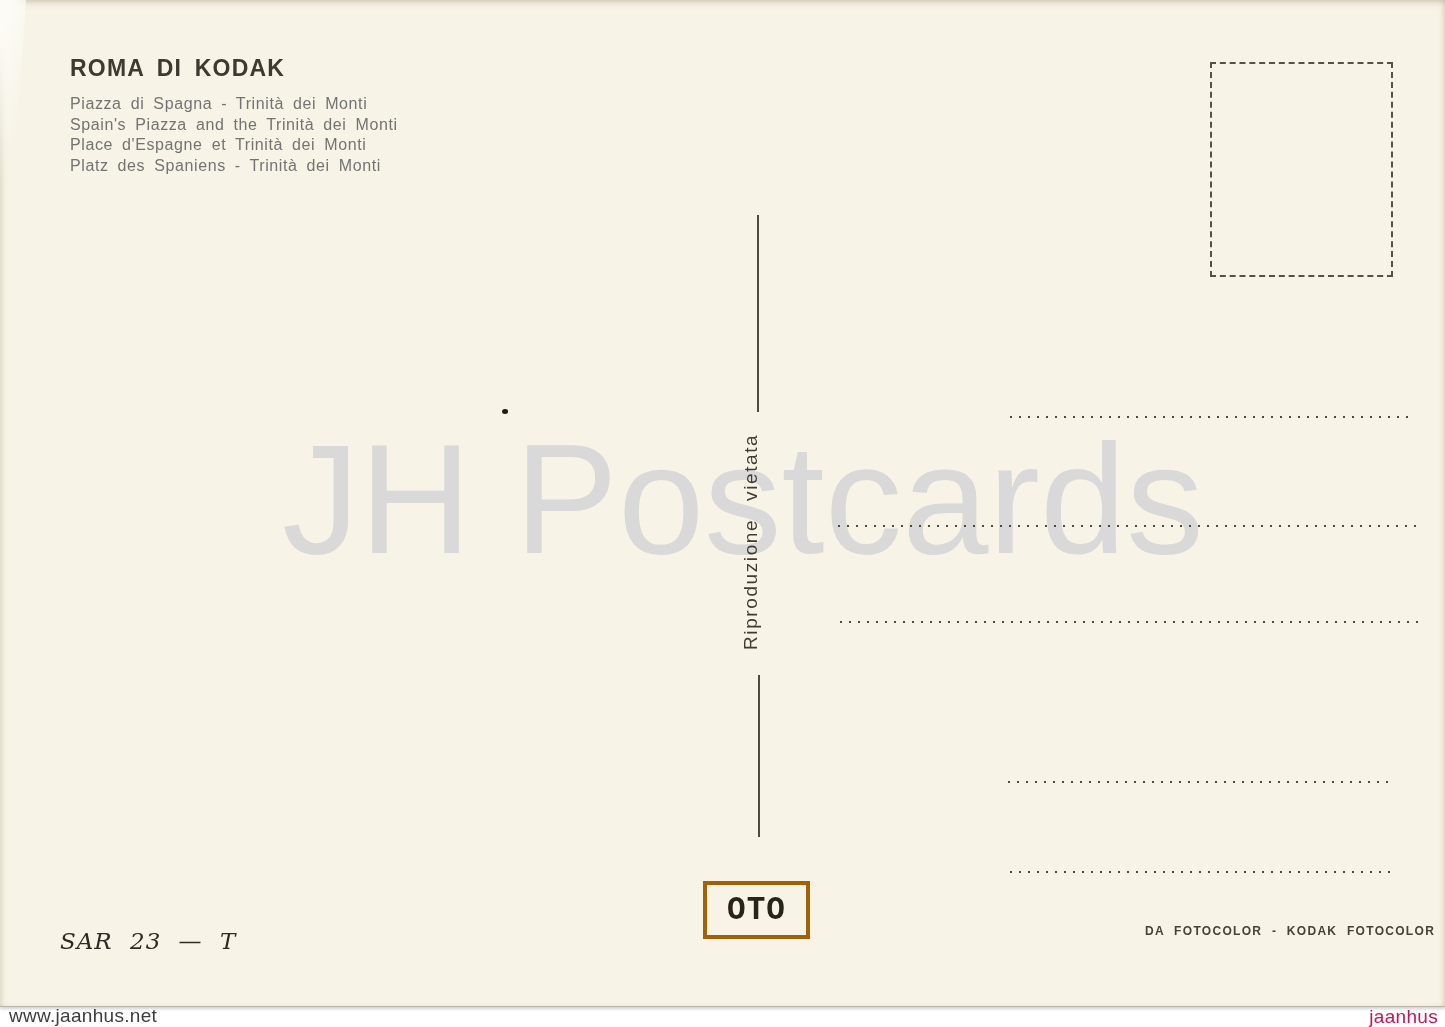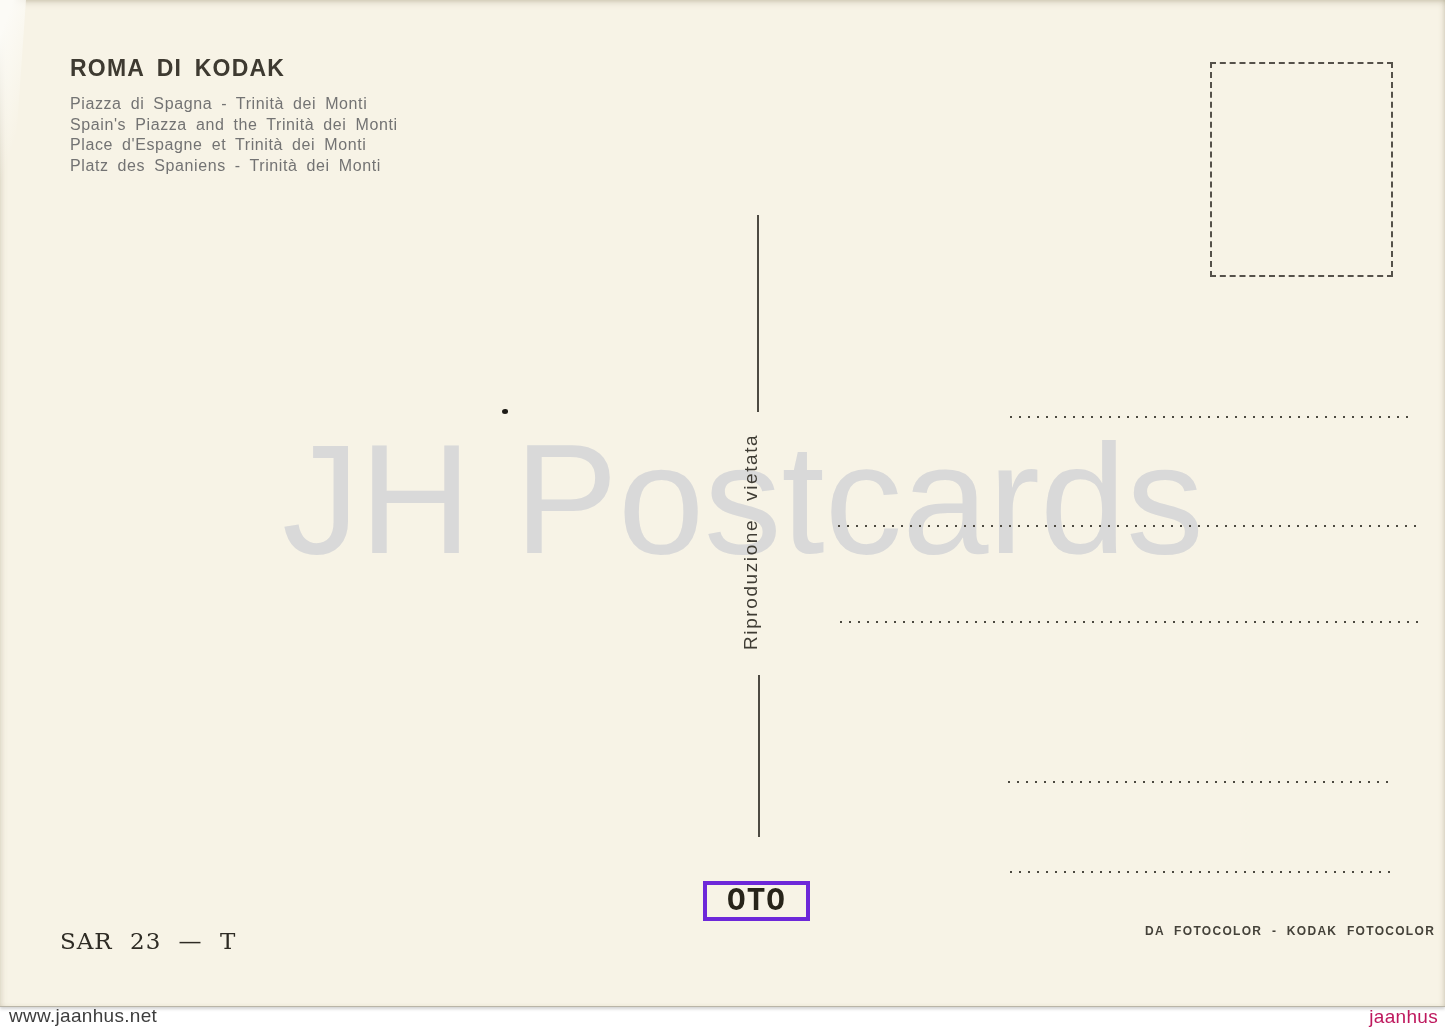--- a/index.html
+++ b/index.html
@@ -64,35 +64,35 @@
     position:absolute;height:2px;
     background-image:repeating-linear-gradient(90deg,#4c4940 0 2px,rgba(0,0,0,0) 2px 9px);
   }
   #dotline-1{left:1010px;top:416px;width:402px;}
   #dotline-2{left:838px; top:525px;width:580px;}
   #dotline-3{left:840px; top:621px;width:578px;}
   #dotline-4{left:1008px;top:781px;width:384px;}
   #dotline-5{left:1010px;top:871px;width:380px;}
   
   #publisher-box{
-    position:absolute;left:703px;top:881px;width:107px;height:40px;
-    border:4px solid #6d28d9;box-sizing:border-box;
+    position:absolute;left:703px;top:881px;width:107px;height:58px;
+    border:4px solid #a16207;box-sizing:border-box;
     display:flex;align-items:center;justify-content:center;
     background:#f7f3e6;
   }
   #publisher-text{
     font-family:"Liberation Mono", monospace;
     font-size:31px;font-weight:bold;letter-spacing:1px;color:#272419;
     transform:scaleY(1.05);
   }
   
   #serial-number{
     position:absolute;left:60px;top:928px;
     font-family:"DejaVu Serif", serif;
-    font-size:23px;letter-spacing:1px;word-spacing:9px;color:#2e2b24;
+    font-size:23px;letter-spacing:1px;word-spacing:9px;color:#2e2b24;font-style:italic;
   }
   #film-credit{
     position:absolute;left:1145px;top:924px;
     font-size:12px;font-weight:bold;letter-spacing:1.3px;word-spacing:5px;
     color:#45423a;white-space:nowrap;
   }
   
   #ink-speck{
     position:absolute;left:502px;top:409px;width:6px;height:5px;
     background:#1d1b16;border-radius:50% 40% 50% 50%;

